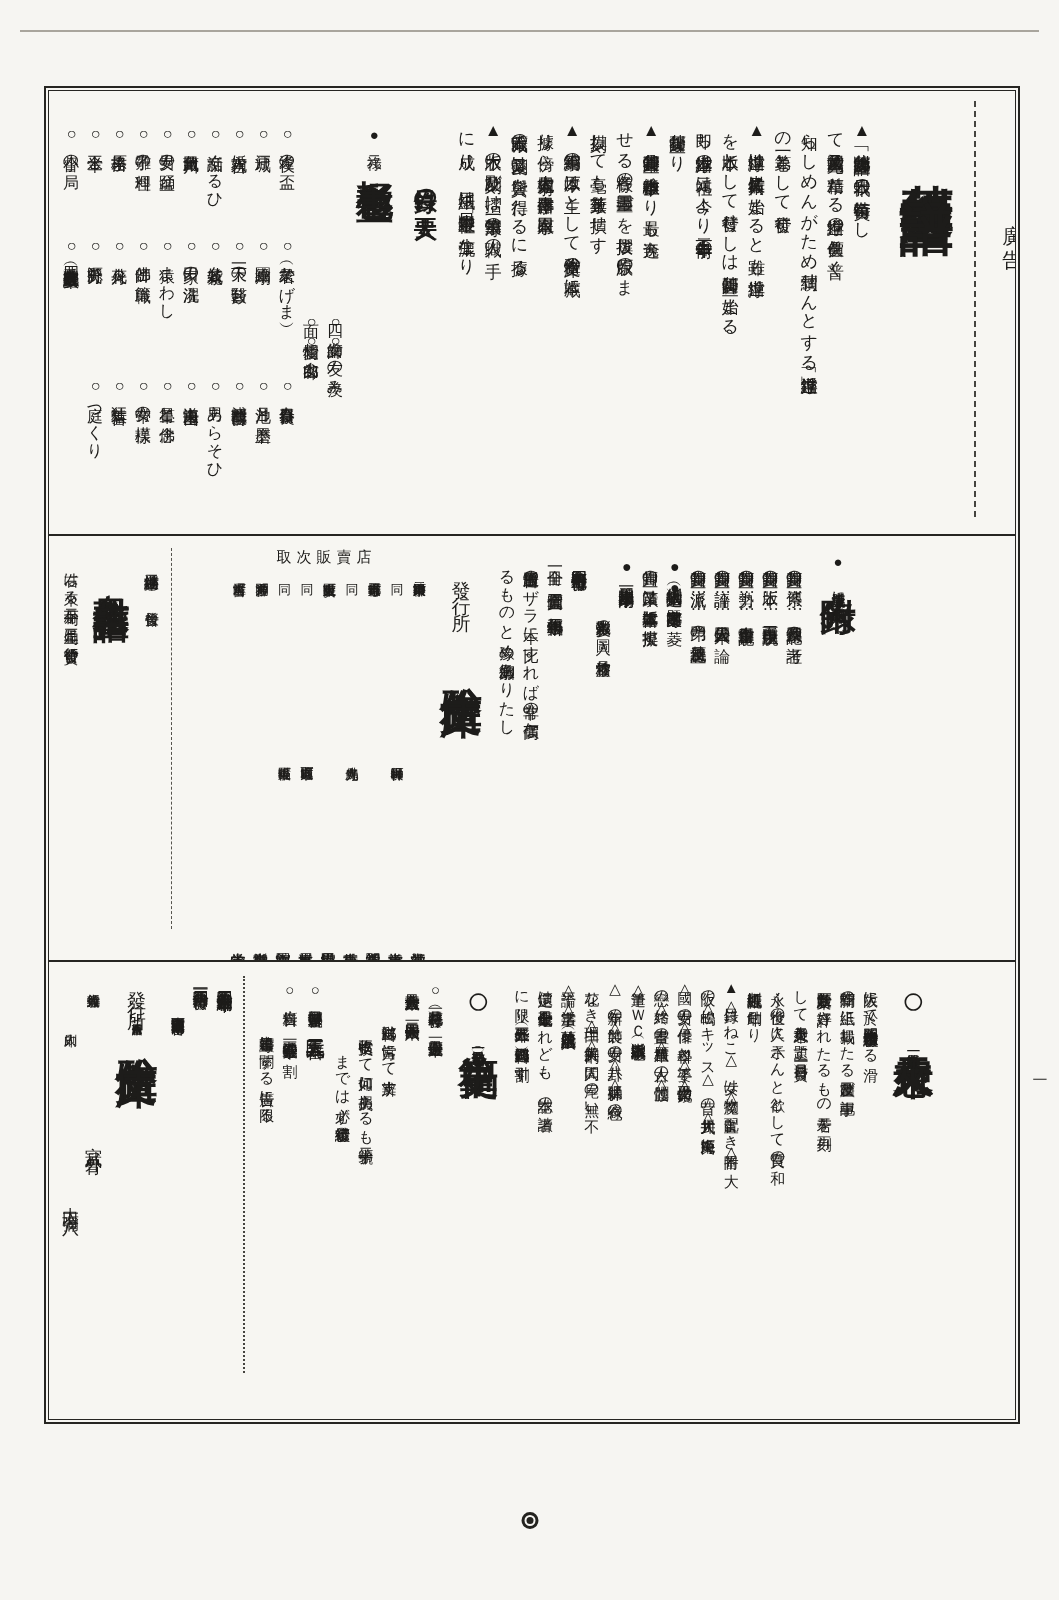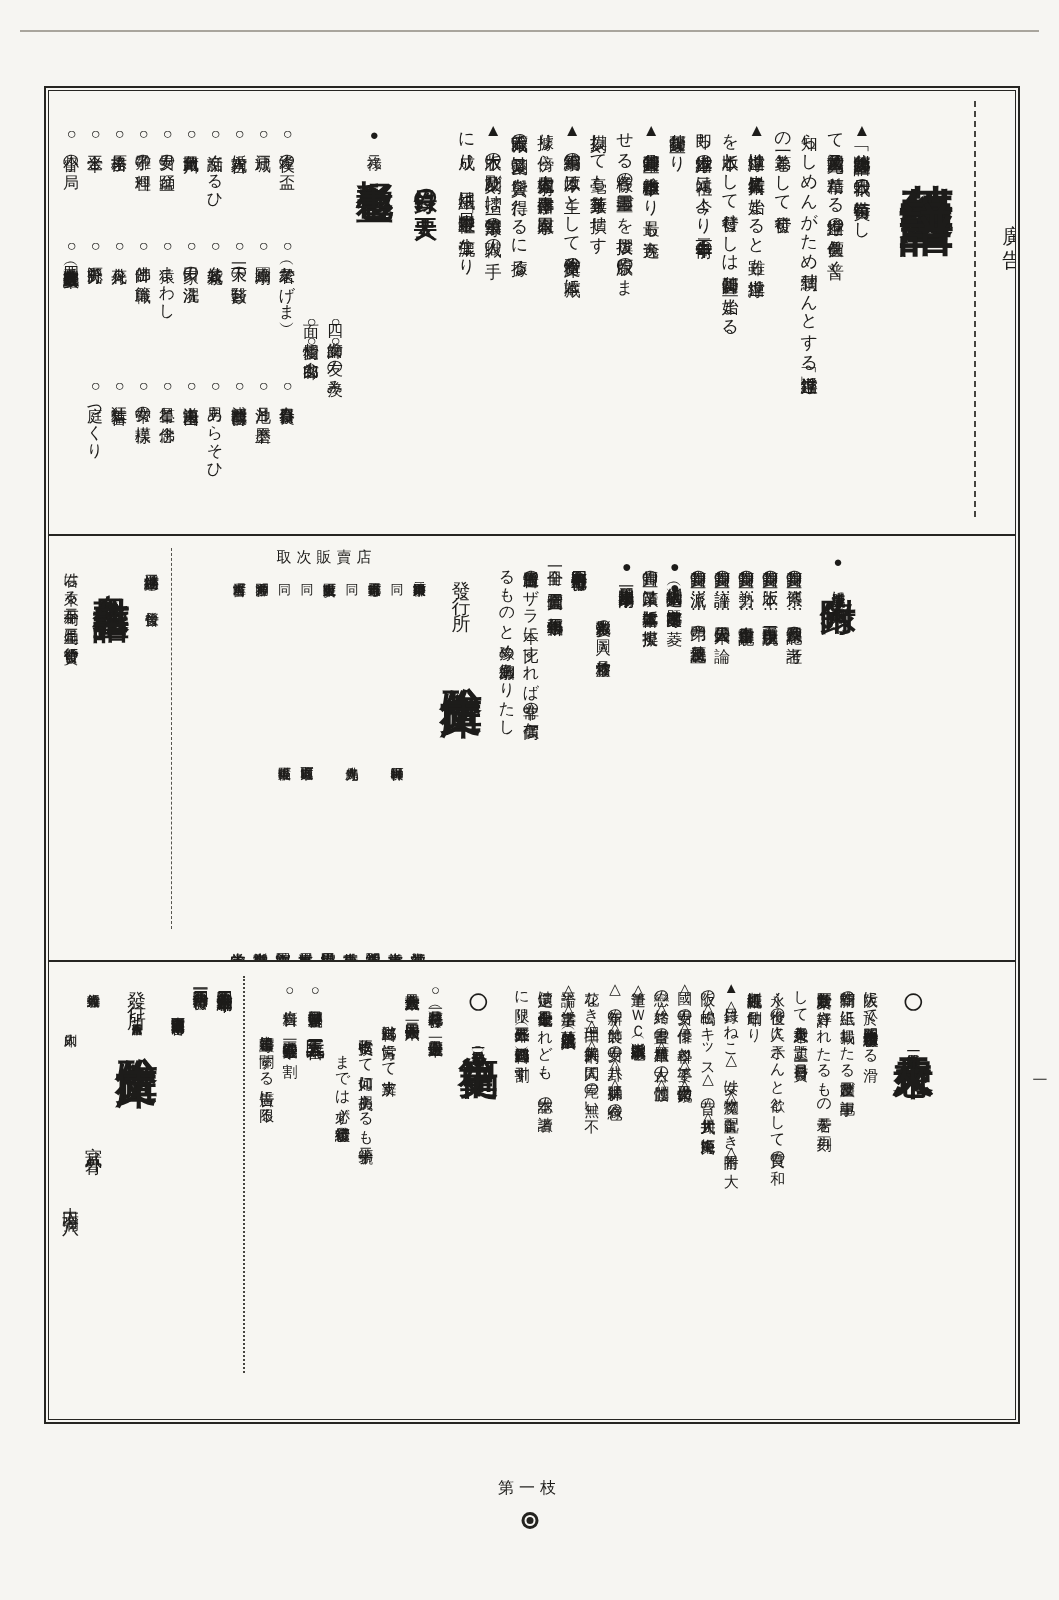--- a/index.html
+++ b/index.html
@@ -160,17 +160,16 @@
           <p class="vline pt8" style="margin:0 6px"><span class="c-pub-label">發行所</span><span class="sp" style="height:10px"></span><span class="c-phone">（電話西四千八百六十一番）</span><span class="sp" style="height:8px"></span><span class="c-pub-name">雅俗文庫</span></p>
           <p class="vline pt16"><span class="c-small">編輯兼發行人</span><span class="sp" style="height:150px"></span><span class="c-name">宮武外骨</span></p>
           <p class="vline pt56"><span class="c-small">印刷人</span><span class="sp" style="height:170px"></span><span class="c-name">太田彌八</span></p>
         </div>
       </div>
 
     </div>
   </div>
 
   <div class="edge-marker">一</div>
-  <div class="footer-label">第一枝</div>
   <div class="bullseye">
       <span></span>
     </div>
 </div>
 
 </body></html>

